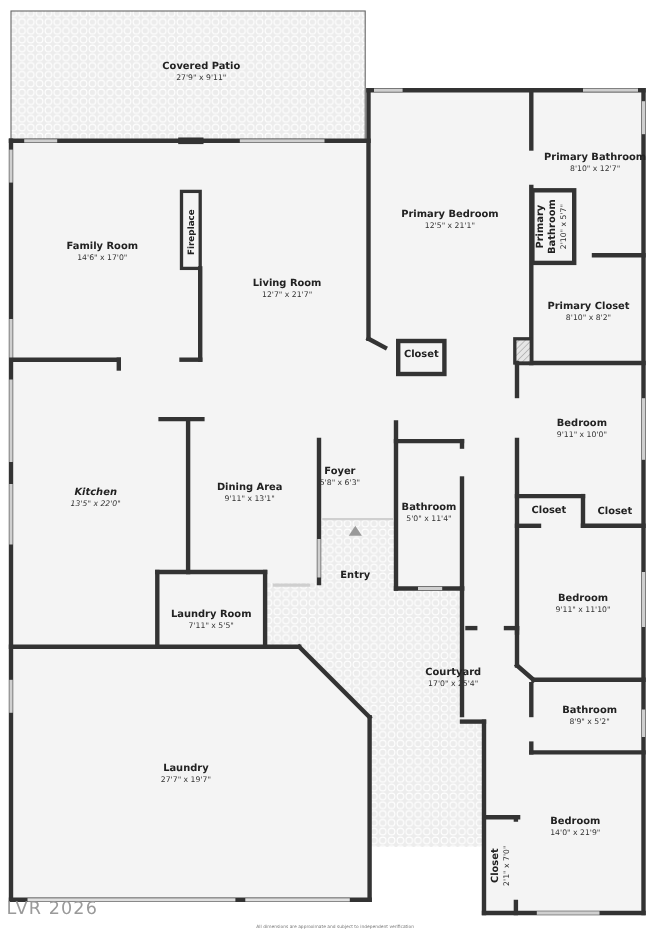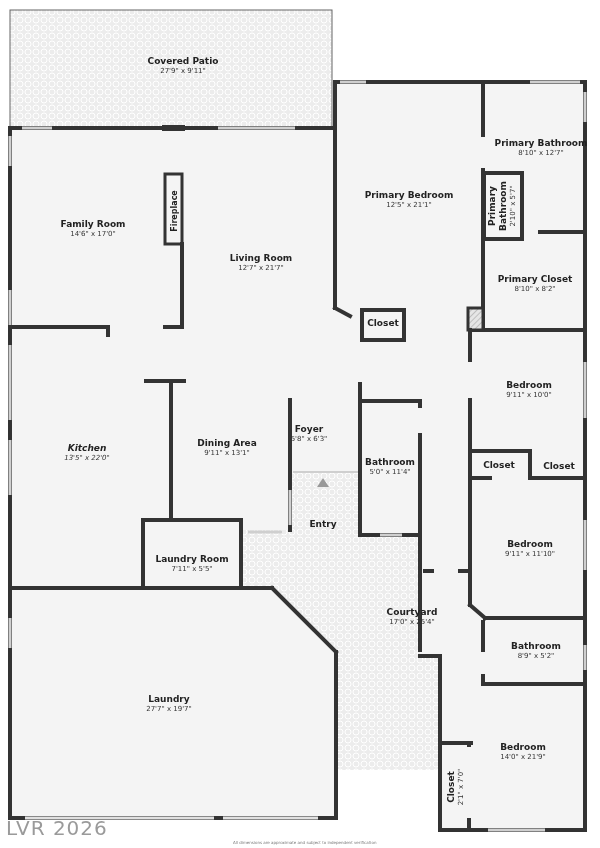--- a/index.html
+++ b/index.html
@@ -2,21 +2,21 @@
 <html><head>
 <meta charset="utf-8">
 <style>
   html, body { margin: 0; padding: 0; background: #ffffff; }
   body { width: 600px; height: 848px; position: relative; overflow: hidden; font-family: "DejaVu Sans", sans-serif; }
   #plan { position: absolute; left: 0; top: 0; width: 600px; height: 848px; }
   .room-label { position: absolute; text-align: center; transform: translate(-50%, -50%); white-space: nowrap; color: #222; }
   .room-name { font-size: 9px; font-weight: bold; line-height: 11px; display: block; }
   .room-dim { font-size: 7px; line-height: 9px; display: block; color: #333; }
   .vert { transform: translate(-50%, -50%) rotate(-90deg); }
-  .watermark { position: absolute; left: 6px; top: 816px; font-size: 20px; color: #9a9a9a; letter-spacing: 1px; font-family: "DejaVu Sans", sans-serif; }
+  .watermark { position: absolute; left: 6px; top: 816px; font-size: 16px; color: #9a9a9a; letter-spacing: 1px; font-family: "DejaVu Sans", sans-serif; }
   .disclaimer { position: absolute; left: 233px; top: 840px; font-size: 4px; color: #777; white-space: nowrap; }
   .fire-label { position: absolute; font-size: 8px; font-weight: bold; color: #222; transform: translate(-50%,-50%) rotate(-90deg); white-space: nowrap; }
   .entry-arrow { position: absolute; left: 317px; top: 478px; width: 0; height: 0; border-left: 6px solid transparent; border-right: 6px solid transparent; border-bottom: 9px solid #999; }
 </style>
 </head>
 <body>
 
 <svg id="plan" viewBox="0 0 600 848" xmlns="http://www.w3.org/2000/svg">
   <defs>
     <pattern id="paver" width="8" height="8" patternUnits="userSpaceOnUse">

